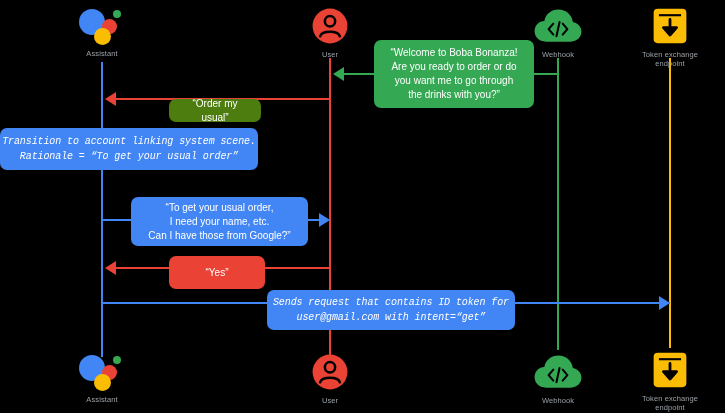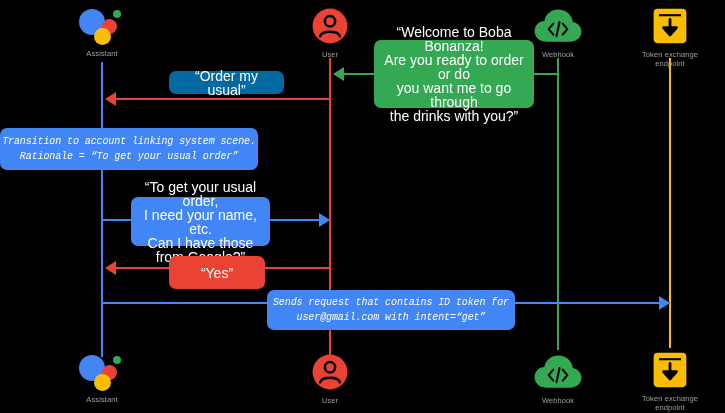--- a/index.html
+++ b/index.html
@@ -93,21 +93,21 @@
     color: #ffffff;
     text-align: center;
     box-sizing: border-box;
     display: flex;
     align-items: center;
     justify-content: center;
     white-space: pre-line;
   }
   .bubble-speech {
     font-family: "Liberation Sans", sans-serif;
-    font-size: 14px;
+    font-size: 10px;
     line-height: 14px;
     padding: 6px 10px;
   }
   .bubble-system {
     font-family: "Liberation Mono", monospace;
     font-style: italic;
     font-size: 10px;
     line-height: 15px;
     padding: 6px 1px;
     letter-spacing: -0.1px;
@@ -172,28 +172,28 @@
 
   <div class="msg-line" style="left:336px; top:73px; width:222px; background:#34a853;"></div>
   <div class="arrowhead arrow-left" style="left:333px; top:67px; color:#34a853;"></div>
   <div class="bubble bubble-speech" style="left:374px; top:40px; width:160px; height:68px; background:#34a853;">“Welcome to Boba Bonanza!
 Are you ready to order or do
 you want me to go through
 the drinks with you?”</div>
 
   <div class="msg-line" style="left:108px; top:98px; width:222px; background:#ea4335;"></div>
   <div class="arrowhead arrow-left" style="left:105px; top:92px; color:#ea4335;"></div>
-  <div class="bubble bubble-speech" style="left:169px; top:71px; width:115px; height:23px; background:#0369a1;">“Order my usual”</div>
+  <div class="bubble bubble-speech" style="left:169px; top:99px; width:92px; height:23px; background:#4d7c0f;">“Order my usual”</div>
 
   <div class="bubble bubble-system" style="left:0px; top:128px; width:258px; height:42px; background:#4285f4;">Transition to account linking system scene.
 Rationale = “To get your usual order”</div>
 
   <div class="msg-line" style="left:102px; top:219px; width:222px; background:#4285f4;"></div>
   <div class="arrowhead arrow-right" style="left:319px; top:213px; color:#4285f4;"></div>
-  <div class="bubble bubble-speech" style="left:131px; top:197px; width:139px; height:49px; background:#4285f4;">“To get your usual order,
+  <div class="bubble bubble-speech" style="left:131px; top:197px; width:177px; height:49px; background:#4285f4;">“To get your usual order,
 I need your name, etc.
 Can I have those from Google?”</div>
 
   <div class="msg-line" style="left:108px; top:267px; width:222px; background:#ea4335;"></div>
   <div class="arrowhead arrow-left" style="left:105px; top:261px; color:#ea4335;"></div>
   <div class="bubble bubble-speech" style="left:169px; top:256px; width:96px; height:33px; background:#ea4335;">“Yes”</div>
 
   <div class="msg-line" style="left:102px; top:302px; width:568px; background:#4285f4;"></div>
   <div class="arrowhead arrow-right" style="left:659px; top:296px; color:#4285f4;"></div>
   <div class="bubble bubble-system" style="left:267px; top:290px; width:248px; height:40px; background:#4285f4;">Sends request that contains ID token for

